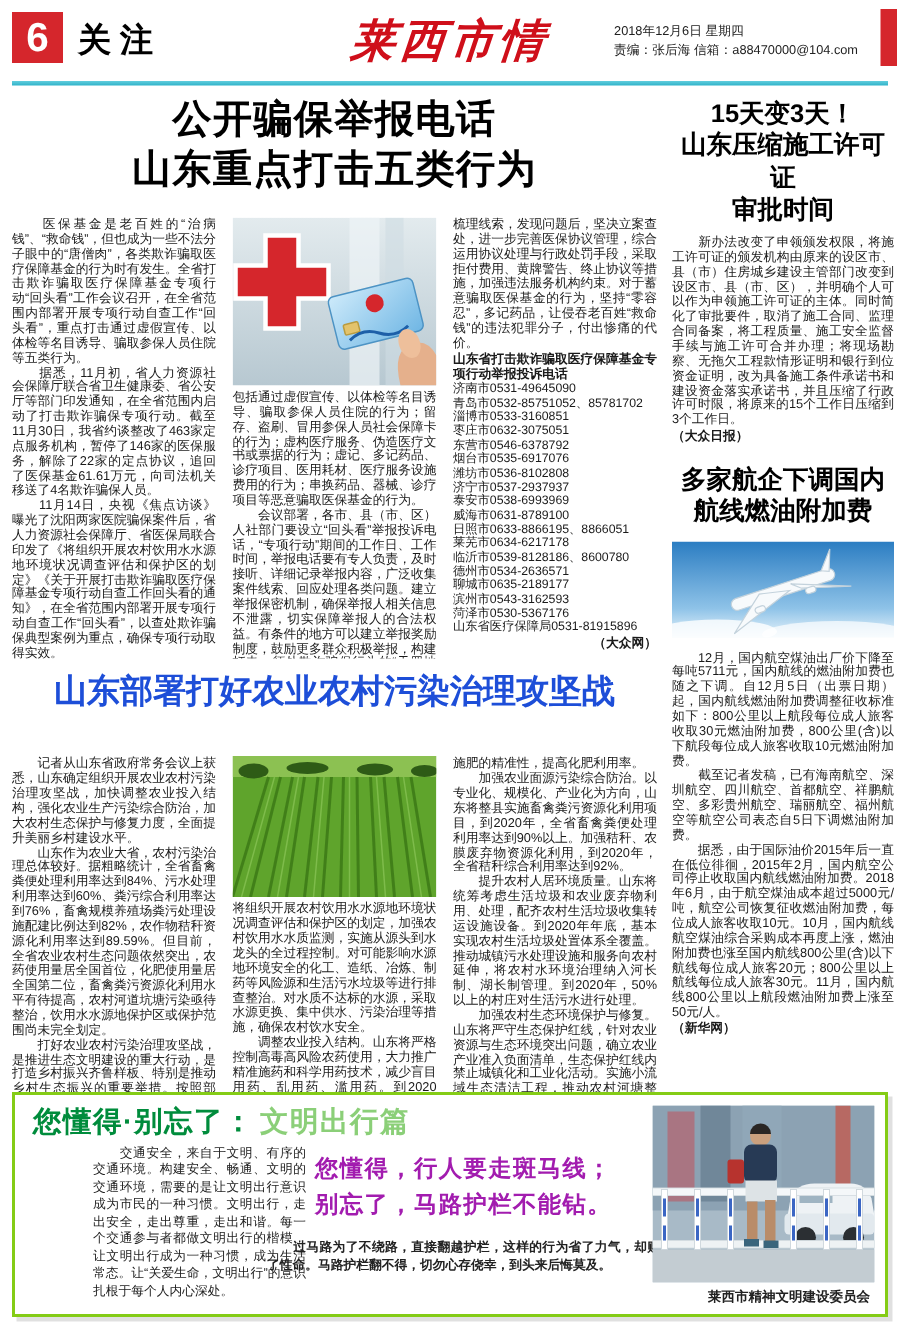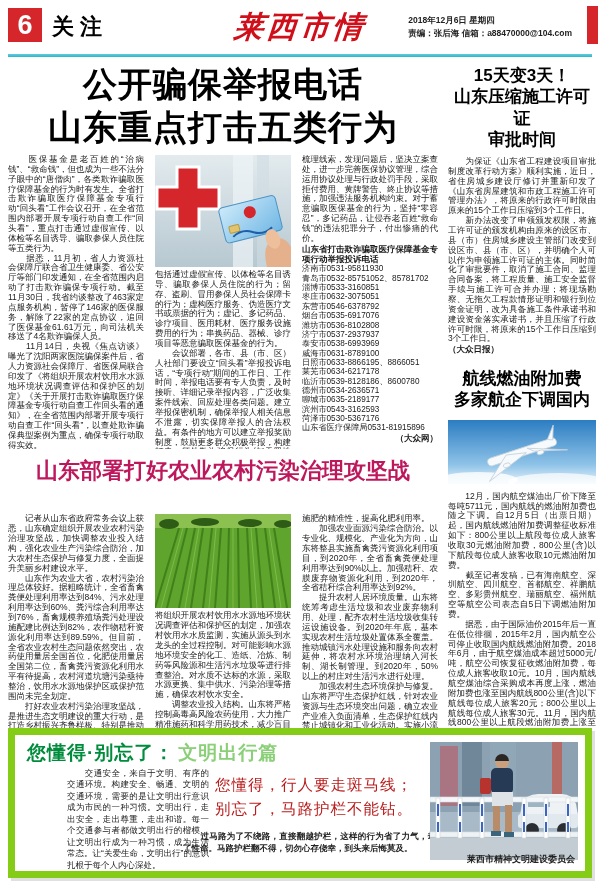--- a/index.html
+++ b/index.html
@@ -6,53 +6,53 @@
   .page{position:relative;width:600px;height:896px;background:#fff;overflow:hidden;
         font-family:"Liberation Sans","DejaVu Sans",sans-serif;color:#111;}
   
   .header{position:relative;margin:6px 8px 0 8px;height:46px;}
   .pagenum{position:absolute;left:0;top:2px;width:34px;height:34px;background:#d5262c;color:#fff;
            font-size:27px;font-weight:900;display:flex;align-items:center;justify-content:center;}
   .section{position:absolute;left:44px;top:6px;font-size:22px;font-weight:900;letter-spacing:6px;color:#000;}
   .masthead{position:absolute;left:50%;top:1px;transform:translateX(-50%) skewX(-5deg);
             color:#cf0f1a;font-size:30px;font-weight:900;white-space:nowrap;
             font-family:"Liberation Serif","DejaVu Serif",serif;font-style:italic;letter-spacing:3px;}
-  .hinfo{position:absolute;right:20px;top:8px;font-size:8.5px;line-height:1.55;font-weight:bold;text-align:left;color:#222;}
+  .hinfo{position:absolute;right:20px;top:8px;font-size:8.5px;line-height:1.55;font-weight:normal;text-align:left;color:#222;}
   .redbar{position:absolute;right:-6px;top:0;width:11px;height:38px;background:#d5262c;}
   .rule{margin:2px 8px 0 8px;height:3px;background:linear-gradient(#62cddd,#2fb3c9);}
   
   .main{display:flex;gap:10px;margin:6px 8px 0 8px;}
   .leftzone{width:430px;}
   .sidebar{width:148px;}
-  .a1-head{ text-align:center;font-size:34px;font-weight:900;line-height:1.25;letter-spacing:1px;margin:0 0 7px 0;color:#000;}
-  .a2-head{ text-align:center;font-size:22px;font-weight:900;line-height:1.2;margin:9px 0 6px 0;color:#be185d;}
+  .a1-head{ text-align:center;font-size:26px;font-weight:900;line-height:1.25;letter-spacing:1px;margin:0 0 17px 0;color:#000;}
+  .a2-head{ text-align:center;font-size:22px;font-weight:900;line-height:1.2;margin:9px 0 6px 0;color:#1d4ed8;}
   .cols{display:flex;gap:11px;}
   .col{width:136px;font-size:8.5px;line-height:1.16;text-align:justify;overflow:hidden;color:#1a1a1a;}
   .a1 .col{height:294px;}
   .a2 .col{height:245px;margin-top:24px;}
   .col p{margin:0;}
   .photo{display:block;margin:0 0 3px 0;}
   .hot-title{font-weight:bold;margin-top:1px;}
   .hotline{white-space:nowrap;overflow:hidden;font-size:8.2px;line-height:1.14;}
   .source{text-align:right;font-weight:bold;margin-top:1px;}
   
   .sb-title{text-align:center;font-size:17px;font-weight:900;line-height:1.25;color:#000;margin:2px 0 7px 0;}
   .sb-text{font-size:8.5px;line-height:1.16;text-align:justify;color:#1a1a1a;}
   .sb-text p{margin:0;}
   .sb-b{margin-top:13px;}
   .sb-photo{margin:2px 0 4px 0;}
   
-  .banner{position:absolute;left:8px;top:728px;width:584px;height:150px;border:7px solid #84cc16;
+  .banner{position:absolute;left:8px;top:728px;width:584px;height:150px;border:2px solid #84cc16;
           box-shadow:3px 3px 0 rgba(0,0,0,0.12);box-sizing:border-box;background:#fff;}
   .banner-title{position:absolute;left:12px;top:5px;font-size:19px;font-weight:900;letter-spacing:1px;}
   .bt-main{color:#008c3c;}
   .bt-sub{color:#8bcf78;margin-left:4px;}
   .banner-left{position:absolute;left:12px;top:33px;width:142px;font-size:8.5px;line-height:1.35;text-align:justify;color:#222;margin-left:40px;}
   .banner-mid{position:absolute;left:168px;top:38px;width:262px;text-align:center;}
-  .slogan{color:#b91c1c;font-weight:400;font-size:15.5px;line-height:1.55;letter-spacing:1px;}
+  .slogan{color:#a21caf;font-weight:700;font-size:15.5px;line-height:1.55;letter-spacing:1px;}
   .note{margin-top:10px;font-size:8.5px;font-weight:bold;line-height:1.4;text-align:justify;color:#222;}
   .banner-photo{position:absolute;right:7px;top:7px;}
   .credit{position:absolute;right:10px;bottom:5px;font-size:9px;font-weight:bold;color:#222;}
 </style>
 </head>
 <body>
 
 <div class="page">
 
   <div class="header">
@@ -108,21 +108,21 @@
             </svg>
             <div>
                 <p class="para">包括通过虚假宣传、以体检等名目诱导、骗取参保人员住院的行为；留存、盗刷、冒用参保人员社会保障卡的行为；虚构医疗服务、伪造医疗文书或票据的行为；虚记、多记药品、诊疗项目、医用耗材、医疗服务设施费用的行为；串换药品、器械、诊疗项目等恶意骗取医保基金的行为。</p>
                 <p class="para">　　会议部署，各市、县（市、区）人社部门要设立“回头看”举报投诉电话，“专项行动”期间的工作日、工作时间，举报电话要有专人负责，及时接听、详细记录举报内容，广泛收集案件线索、回应处理各类问题。建立举报保密机制，确保举报人相关信息不泄露，切实保障举报人的合法权益。有条件的地方可以建立举报奖励制度，鼓励更多群众积极举报，构建打击、惩处欺诈骗保行为的“天罗地网”。</p>
               </div>
           </div>
           <div class="col">
             <p class="para">梳理线索，发现问题后，坚决立案查处，进一步完善医保协议管理，综合运用协议处理与行政处罚手段，采取拒付费用、黄牌警告、终止协议等措施，加强违法服务机构约束。对于蓄意骗取医保基金的行为，坚持“零容忍”，多记药品，让侵吞老百姓“救命钱”的违法犯罪分子，付出惨痛的代价。</p>
             <div class="hot-title">山东省打击欺诈骗取医疗保障基金专项行动举报投诉电话</div>
             <div>
-                <div class="hotline">济南市0531-95811930</div>
+                <div class="hotline">济南市0531-49645090</div>
                 <div class="hotline">青岛市0532-85751052、85781702</div>
                 <div class="hotline">淄博市0533-3160851</div>
                 <div class="hotline">枣庄市0632-3075051</div>
                 <div class="hotline">东营市0546-6378792</div>
                 <div class="hotline">烟台市0535-6917076</div>
                 <div class="hotline">潍坊市0536-8102808</div>
                 <div class="hotline">济宁市0537-2937937</div>
                 <div class="hotline">泰安市0538-6993969</div>
                 <div class="hotline">威海市0631-8789100</div>
                 <div class="hotline">日照市0633-8866195、8866051</div>
@@ -200,30 +200,29 @@
     </div>
 
     <div class="sidebar">
       <div>
         <div class="sb-title">
           <div>15天变3天！</div>
           <div>山东压缩施工许可证</div>
           <div>审批时间</div>
         </div>
         <div class="sb-text">
-            <p class="para">　　为保证《山东省工程建设项目审批制度改革行动方案》顺利实施，近日，省住房城乡建设厅修订并重新印发了《山东省房屋建筑和市政工程施工许可管理办法》，将原来的行政许可时限由原来的15个工作日压缩到3个工作日。</p>
             <p class="para">　　新办法改变了申领颁发权限，将施工许可证的颁发机构由原来的设区市、县（市）住房城乡建设主管部门改变到设区市、县（市、区），并明确个人可以作为申领施工许可证的主体。同时简化了审批要件，取消了施工合同、监理合同备案，将工程质量、施工安全监督手续与施工许可合并办理；将现场勘察、无拖欠工程款情形证明和银行到位资金证明，改为具备施工条件承诺书和建设资金落实承诺书，并且压缩了行政许可时限，将原来的15个工作日压缩到3个工作日。</p>
           </div>
         <div class="source sb-text">（大众日报）</div>
       </div>
 
       <div class="sb-b">
         <div class="sb-title">
+          <div>多家航企下调国内</div>
           <div>航线燃油附加费</div>
-          <div>多家航企下调国内</div>
         </div>
         <svg class="sb-photo" width="148" height="64" viewBox="0 0 148 64" preserveAspectRatio="none">
           <defs>
             <linearGradient id="gsky" x1="0" y1="0" x2="0" y2="1">
               <stop offset="0" stop-color="#2b7dc2"></stop>
                 <stop offset="0.7" stop-color="#8fc3e8"></stop>
                 <stop offset="1" stop-color="#e8f4fb"></stop>
             </linearGradient>
           </defs>
           <rect width="148" height="64" fill="url(#gsky)"></rect>

